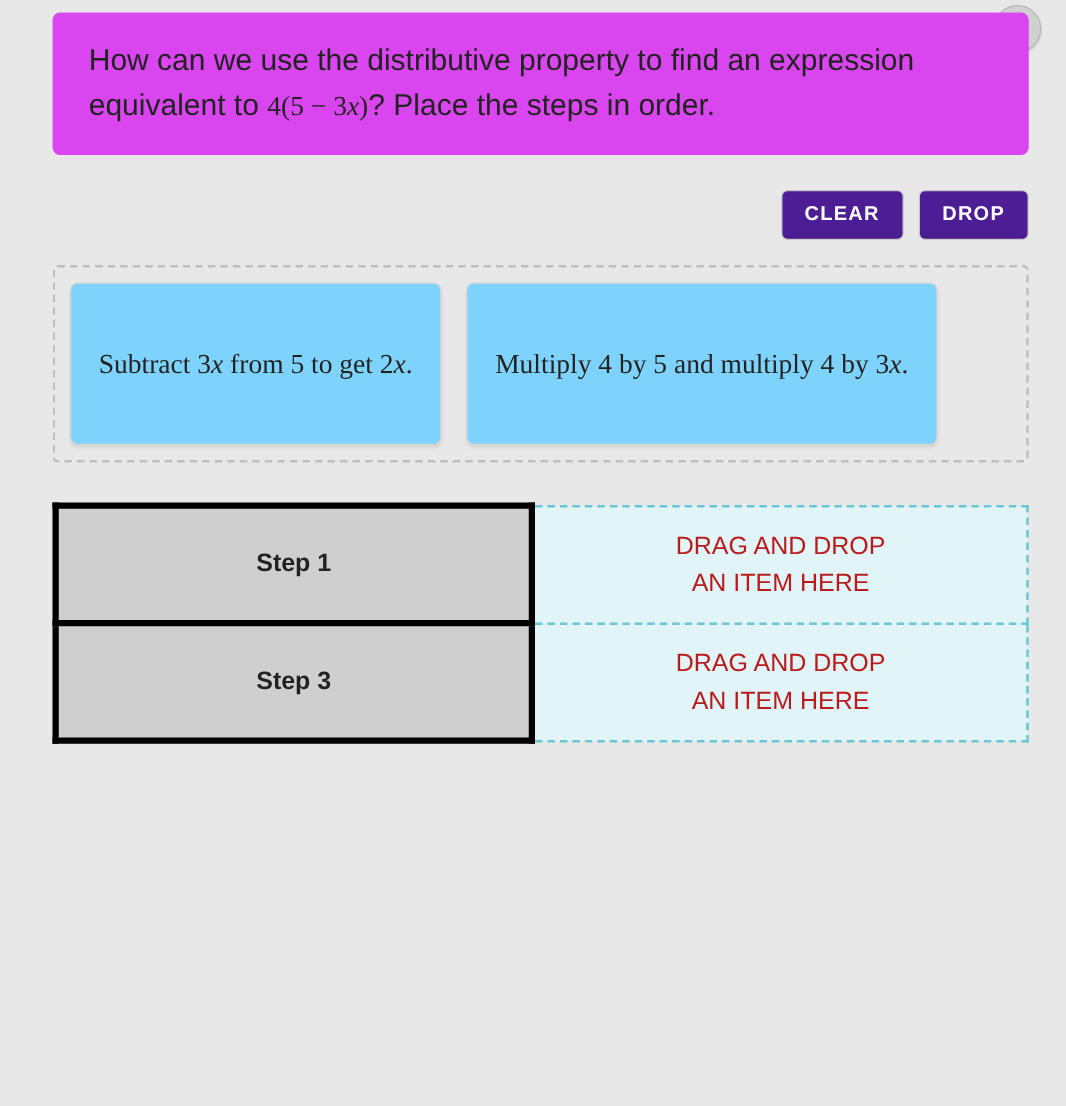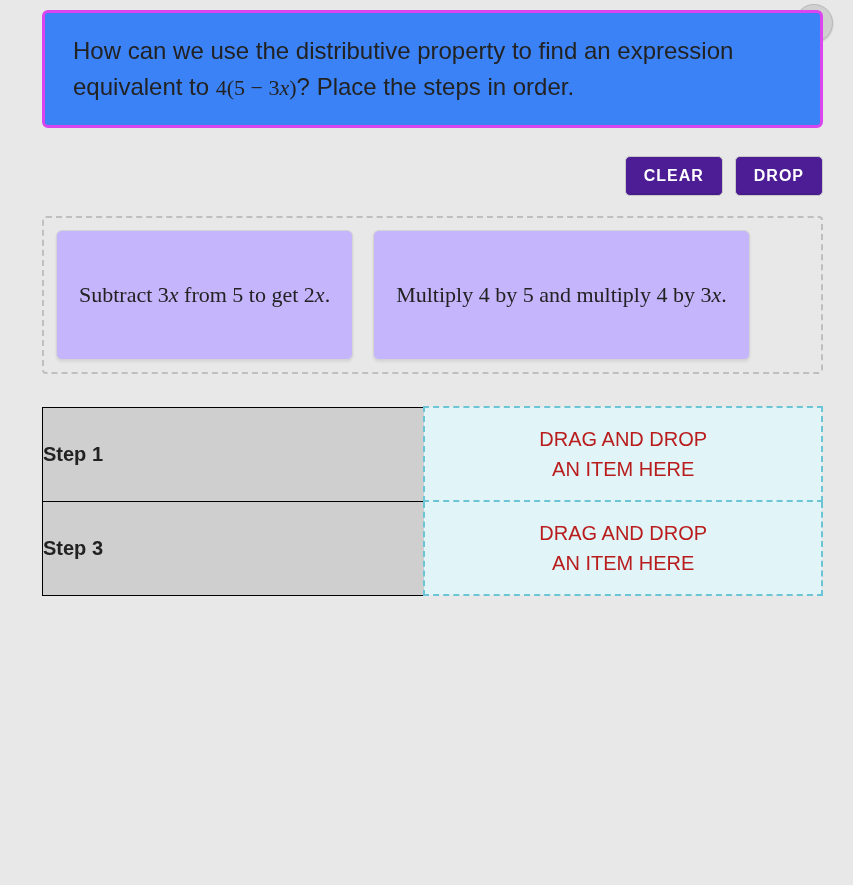--- a/index.html
+++ b/index.html
@@ -8,22 +8,22 @@
     background: #e8e8e8;
     width: 853px;
     height: 885px;
     position: relative;
     overflow: hidden;
   }
   .content-wrap {
     padding: 10px 30px 0 42px;
   }
   .question-box {
-    background: #3b82f6;
-    border: 3px solid #d946ef;
+    background: #d946ef;
+    border: 1px solid #d946ef;
     border-radius: 6px;
     padding: 20px 28px;
     font-size: 24px;
     line-height: 1.5;
     color: #222;
     position: relative;
   }
   .math {
     font-family: "Times New Roman", serif;
     font-size: 22px;
@@ -67,41 +67,42 @@
     border: 2px dashed #bfbfbf;
     border-radius: 4px;
     padding: 12px;
     display: flex;
     flex-wrap: wrap;
     gap: 20px;
     background: transparent;
     margin-bottom: 32px;
   }
   .choice {
-    background: #c4b5fd;
+    background: #7dd3fc;
     border: 1px solid #d4d4d4;
     border-radius: 6px;
     padding: 34px 22px;
     font-size: 20px;
     color: #222;
     box-shadow: 0 2px 3px rgba(0,0,0,0.08);
     cursor: move;
     display: flex;
     align-items: center;
     min-height: 130px;
   }
   .steps-table {
     width: 100%;
     border-collapse: collapse;
   }
   .steps-table tr { height: 94px; }
   .step-label-cell {
     width: 49%;
     background: #cfcfcf;
-    border: 1px solid #000000;
+    border: 5px solid #000000;
+    text-align: center;
     font-size: 20px;
     font-weight: bold;
     color: #222;
   }
   .drop-cell {
     width: 51%;
     background: #e1f4f7;
     border: 2px dashed #6bc5d4;
     text-align: center;
     font-size: 20px;

